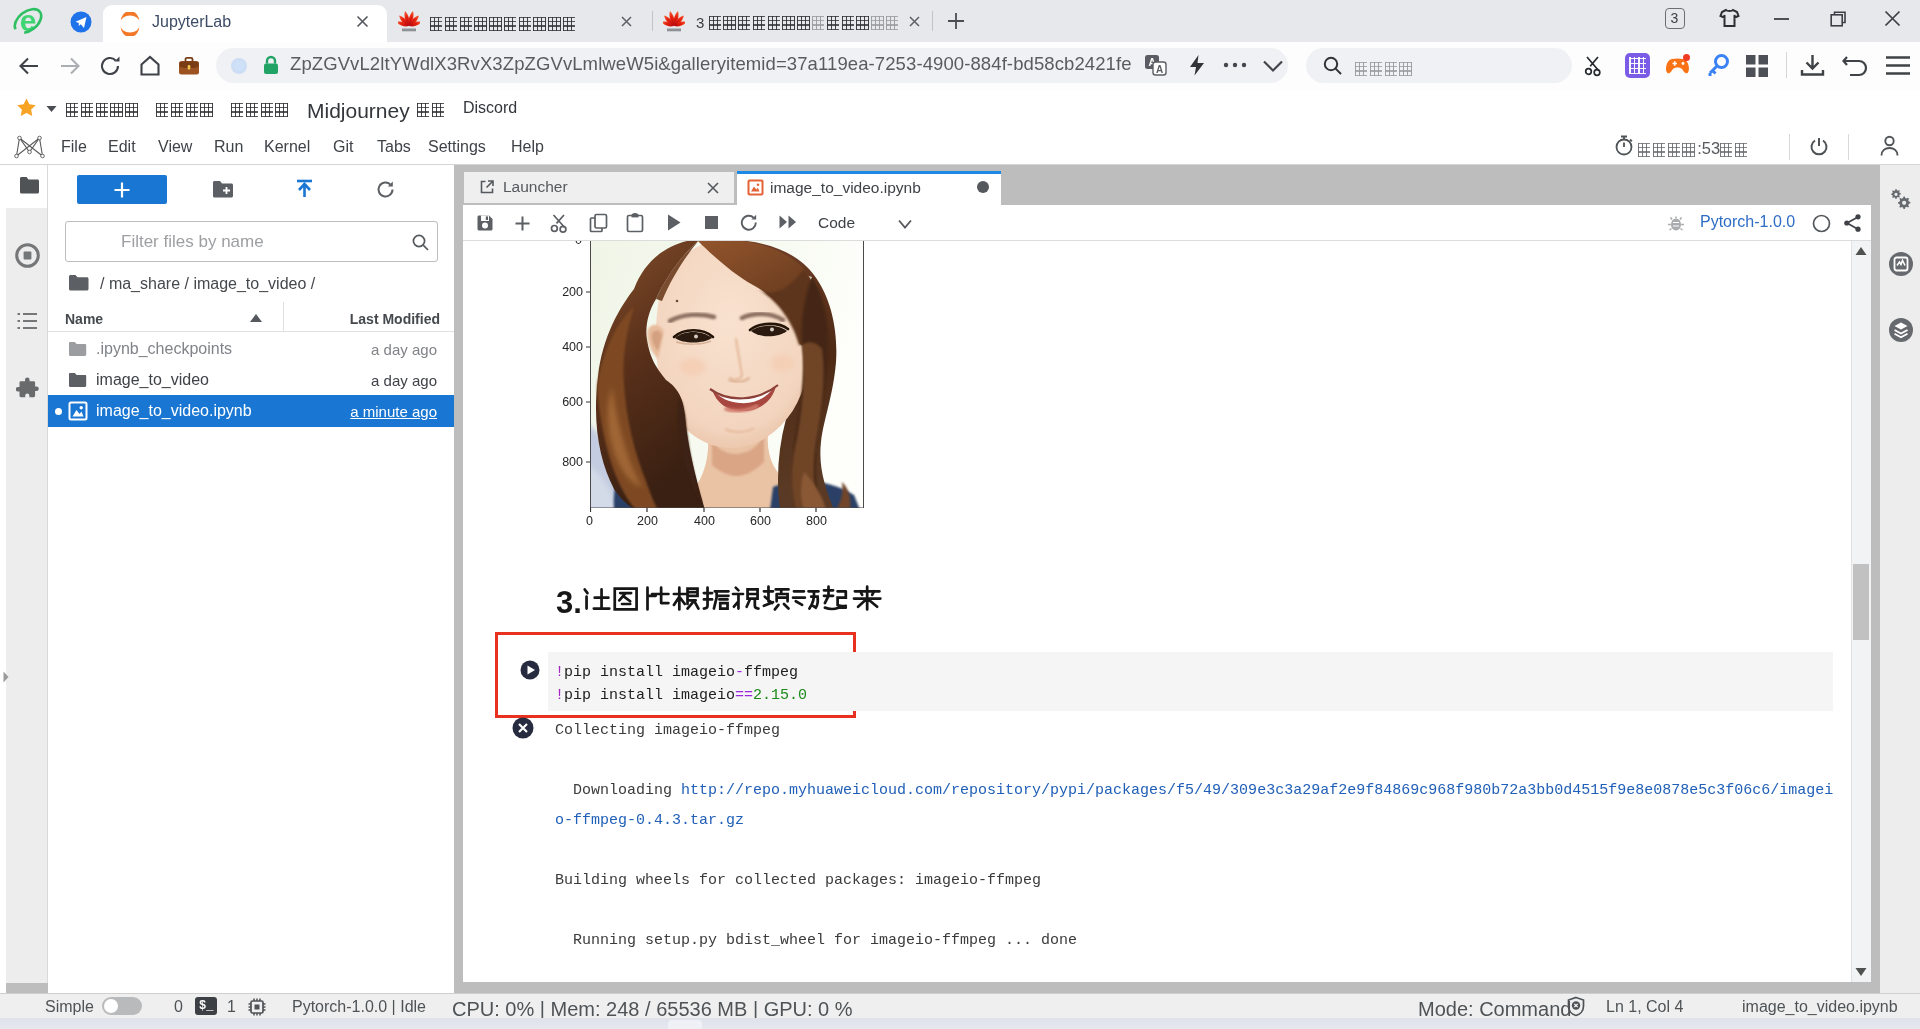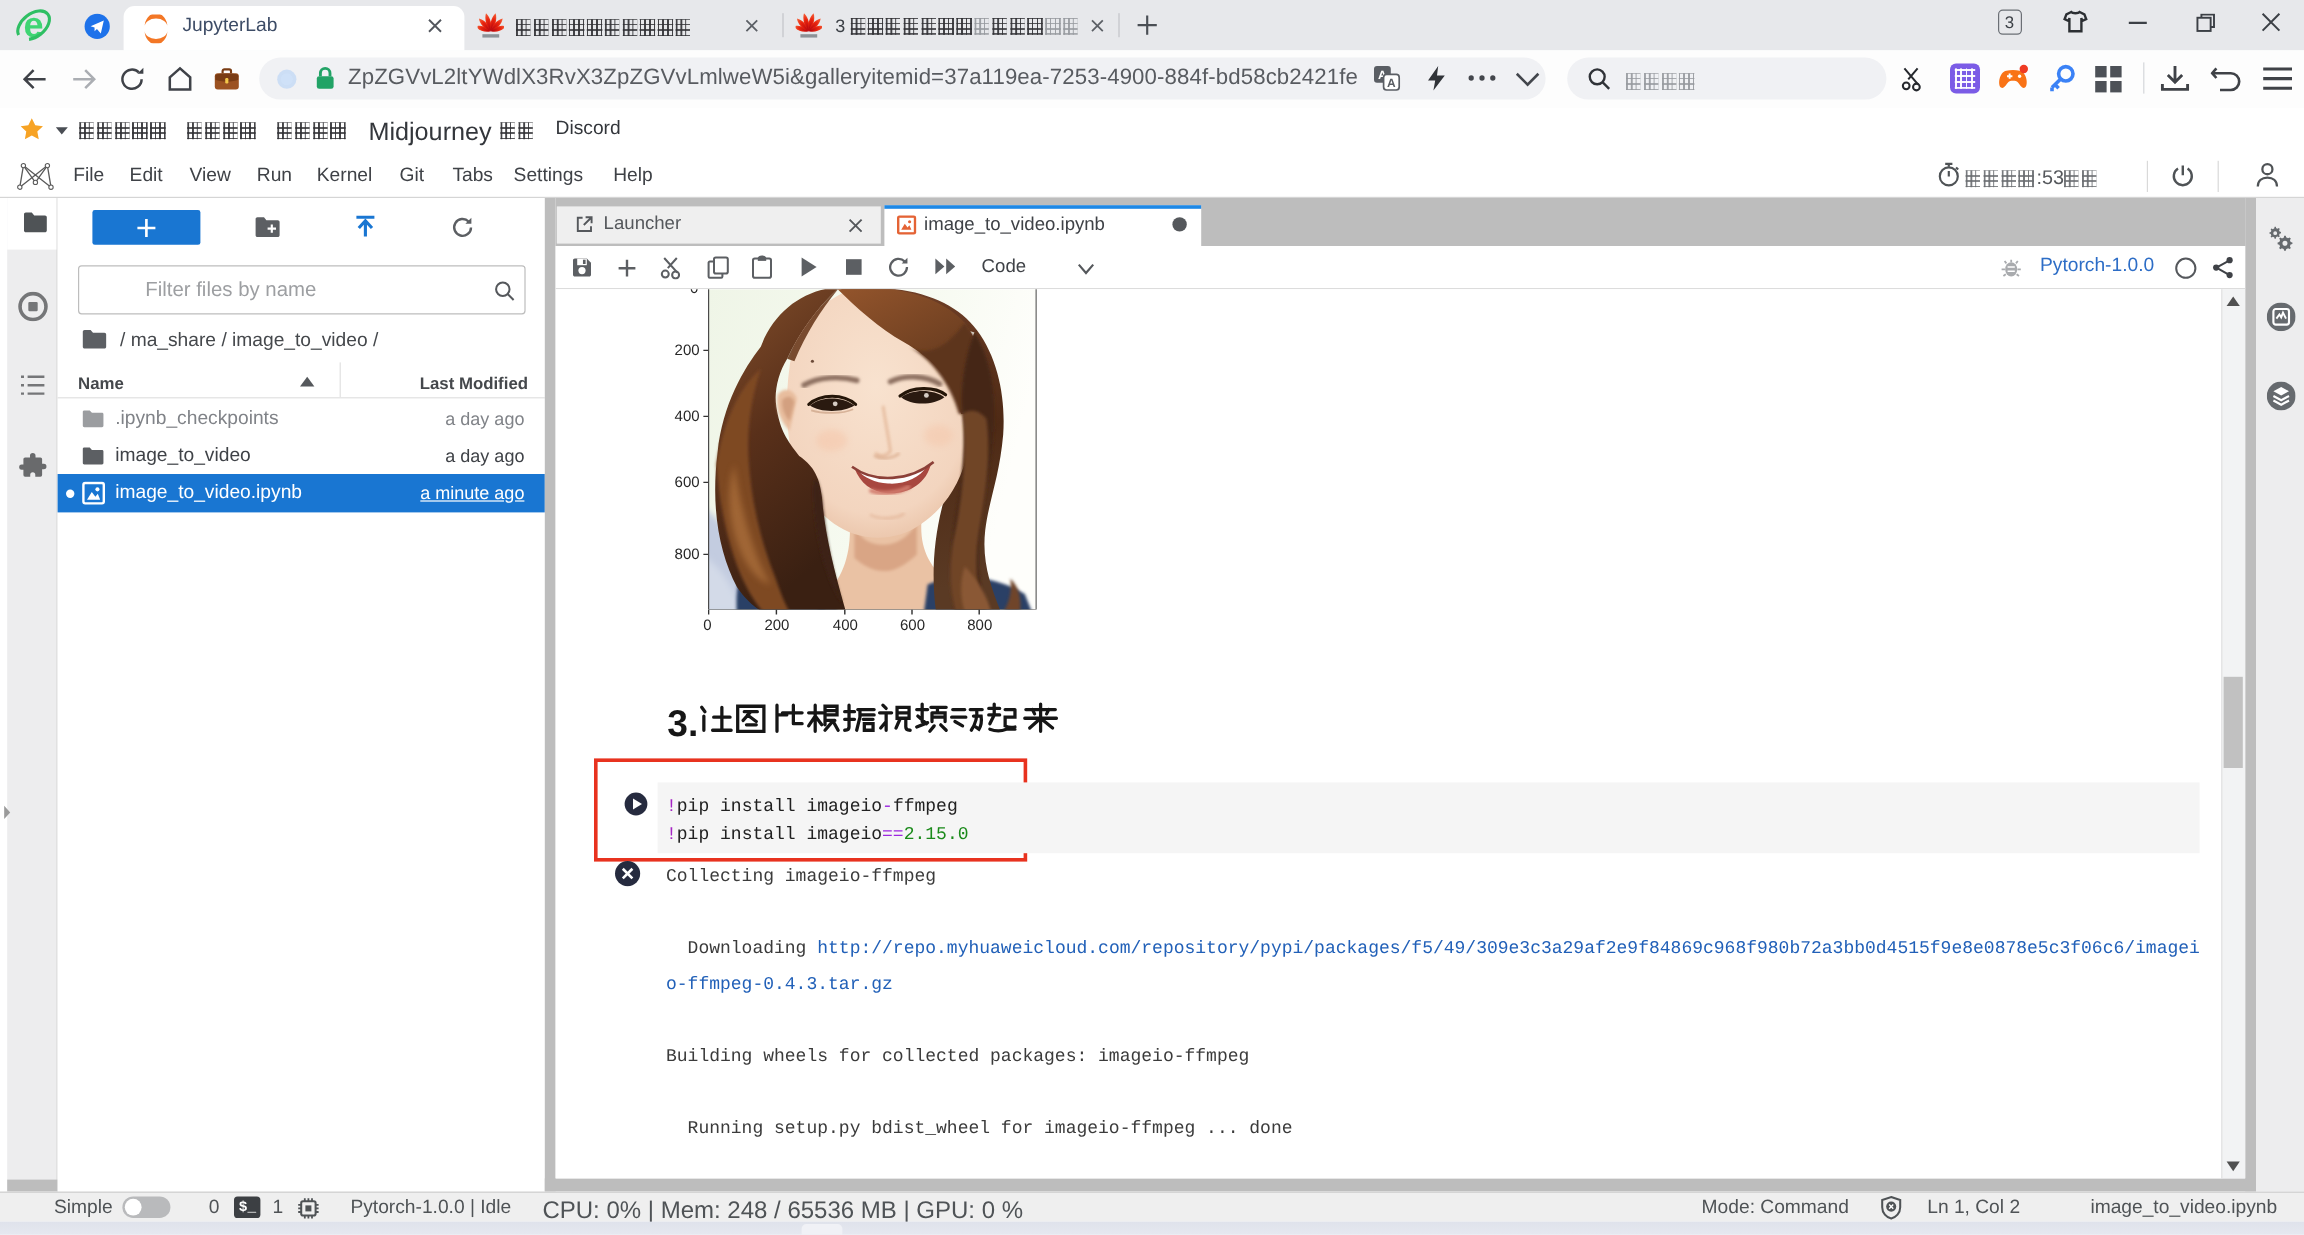--- a/index.html
+++ b/index.html
@@ -637,23 +637,23 @@
 <div class="abs" style="left:195px;top:997px;width:22px;height:18px;background:#3c3f43;border-radius:3px;"></div>
 <div class="abs mono" style="left:199px;top:999px;font-size:12px;color:#fff;font-weight:bold;">$_</div>
 <div class="abs" style="left:227px;top:998px;font-size:16px;color:#4f5356;">1</div>
 <svg class="abs" style="left:247px;top:997px" width="20" height="20" viewBox="0 0 20 20">
   <rect x="4" y="4" width="12" height="12" rx="1.5" fill="none" stroke="#4f5356" stroke-width="1.7"></rect>
   <rect x="7.5" y="7.5" width="5" height="5" fill="#4f5356"></rect>
   <path d="M7 4 V1.5 M10 4 V1.5 M13 4 V1.5 M7 18.5 V16 M10 18.5 V16 M13 18.5 V16 M4 7 H1.5 M4 10 H1.5 M4 13 H1.5 M18.5 7 H16 M18.5 10 H16 M18.5 13 H16" stroke="#4f5356" stroke-width="1.5"></path>
 </svg>
 <div class="abs" style="left:292px;top:998px;font-size:16px;color:#4f5356;">Pytorch-1.0.0 | Idle</div>
 <div class="abs" style="left:452px;top:998px;font-size:20px;color:#4f5356;">CPU: 0% | Mem: 248 / 65536 MB | GPU: 0 %</div>
-<div class="abs" style="left:1418px;top:998px;font-size:16px;color:#4f5356;">Mode: Command</div>
+<div class="abs" style="left:1418px;top:998px;font-size:20px;color:#4f5356;">Mode: Command</div>
 <svg class="abs" style="left:1566px;top:996px" width="20" height="21" viewBox="0 0 20 21">
   <path d="M10 1.5 L17.5 4 V10 C17.5 15 14 18.5 10 19.5 C6 18.5 2.5 15 2.5 10 V4 Z" fill="none" stroke="#4f5356" stroke-width="1.7"></path>
   <circle cx="10" cy="9.5" r="4.2" fill="#4f5356"></circle>
   <path d="M8.3 7.8 L11.7 11.2 M11.7 7.8 L8.3 11.2" stroke="#fff" stroke-width="1.2"></path>
 </svg>
-<div class="abs" style="left:1606px;top:998px;font-size:16px;color:#4f5356;">Ln 1, Col 2</div>
+<div class="abs" style="left:1606px;top:998px;font-size:16px;color:#4f5356;">Ln 1, Col 4</div>
 <div class="abs" style="left:1742px;top:998px;font-size:16px;color:#4f5356;">image_to_video.ipynb</div>
 
 <div class="abs" style="left:0;top:1018px;width:1920px;height:11px;background:linear-gradient(180deg,#dfe2eb,#e6e8f0);"></div>
 <div class="abs" style="left:668px;top:1020px;width:34px;height:9px;background:#f0f1f6;border-radius:4px 4px 0 0;"></div>
 
 </body></html>

